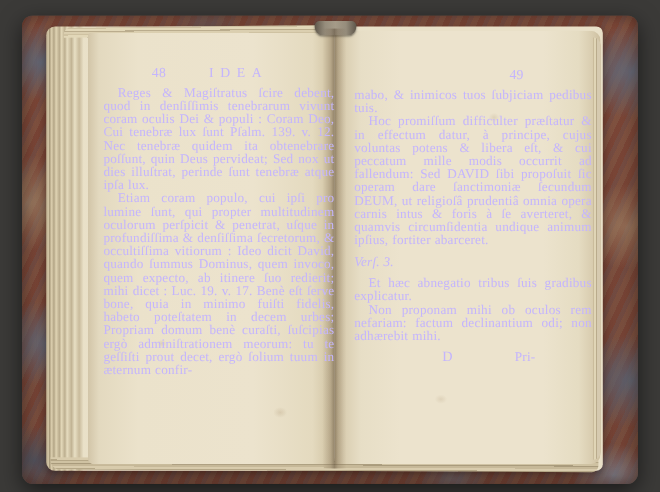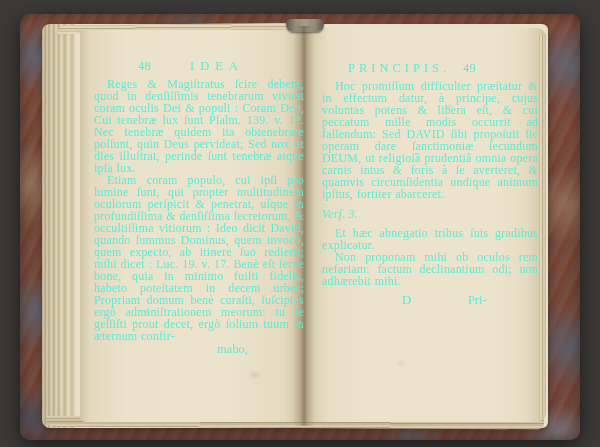--- a/index.html
+++ b/index.html
@@ -78,21 +78,21 @@
     position:absolute;left:293px;top:26px;width:22px;height:400px;
     background:linear-gradient(90deg,rgba(92,70,46,0) 0,rgba(92,70,46,.22) 35%,rgba(62,44,26,.38) 50%,rgba(92,70,46,.22) 65%,rgba(92,70,46,0) 100%);
   }
   .headband{
     position:absolute;left:286px;top:19px;width:38px;height:13px;
     border-radius:5px 5px 7px 7px/5px 5px 9px 9px;
     background:linear-gradient(90deg,#5e564a 0,#968d7c 25%,#a59b88 50%,#968d7c 75%,#5e564a 100%);
     box-shadow:0 1px 2px rgba(0,0,0,.5);
   }
   
-  .col{position:absolute;color:#5eead4;font-size:12px;line-height:12px;letter-spacing:.2px;}
+  .col{position:absolute;color:#c4b5fd;font-size:12px;line-height:12px;letter-spacing:.2px;}
   .col-left{left:94px;top:60px;width:210px;}
   .col-right{left:322px;top:62px;width:216px;}
   .hdr{position:relative;height:18px;font-size:12.5px;}
   .hdr .num{position:absolute;top:0;}
   .hdr .title{position:absolute;top:0;letter-spacing:6px;}
   .col p{margin:0;text-align:justify;word-spacing:.4px;}
   .indent{text-indent:13px;}
   .ital{}
   .catchline{margin-top:1px;text-align:right;padding-right:56px;font-size:12px;}
   .verse-head{margin:8px 56px 7px 0;text-align:left;font-style:italic;}
@@ -116,28 +116,27 @@
   <div class="headband"></div>
   <div class="gutter"></div>
 
   <div class="col col-left">
     <div class="hdr">
       <span class="num" style="left:44px">48</span>
       <span class="title" style="left:96px">IDEA</span>
     </div>
     <p class="indent"><span>Reges &amp; Magiſtratus ſcire debent, quod in denſiſſimis tenebrarum vivunt coram oculis Dei &amp; populi : Coram Deo, </span><span class="ital">Cui tenebræ lux ſunt Pſalm. 139. v. 12.</span><span>  Nec tenebræ quidem ita obtenebrare poſſunt, quin Deus pervideat; Sed nox ut dies illuſtrat, perinde ſunt tenebræ atque ipſa lux.</span></p>
     <p class="indent"><span>Etiam coram populo, cui ipſi pro lumine ſunt, qui propter multitudinem oculorum perſpicit &amp; penetrat, uſque in profundiſſima &amp; denſiſſima ſecretorum, &amp; occultiſſima vitiorum : Ideo dicit David, quando ſummus Dominus, quem invoco, quem expecto, ab itinere ſuo redierit; mihi dicet : </span><span class="ital">Luc. 19. v. 17. Benè eſt ſerve bone, quia in minimo fuiſti fidelis, habeto poteſtatem in decem urbes;</span><span> Propriam domum benè curaſti, ſuſcipias ergò adminiſtrationem meorum: tu te geſſiſti prout decet, ergò ſolium tuum in æternum confir-</span></p>
-    <div class="catchline">mabo,</div>
   </div>
 
   <div class="col col-right">
     <div class="hdr">
-      <span class="title" style="left:26px;letter-spacing:4px">PRINCIPIS.</span>
       <span class="num" style="right:62px">49</span>
     </div>
+    <p>mabo, &amp; inimicos tuos ſubjiciam pedibus tuis.</p>
     <p class="indent">Hoc promiſſum difficulter præſtatur &amp; in effectum datur, à principe, cujus voluntas potens &amp; libera eſt, &amp; cui peccatum mille modis occurrit ad fallendum: Sed DAVID ſibi propoſuit ſic operam dare ſanctimoniæ ſecundum DEUM, ut religioſâ prudentiâ omnia opera carnis intus &amp; foris à ſe averteret, &amp; quamvis circumſidentia undique animum ipſius, fortiter abarceret.</p>
     <div class="verse-head">Verſ. 3.</div>
     <p class="indent">Et hæc abnegatio tribus ſuis gradibus explicatur.</p>
     <p class="indent ital">Non proponam mihi ob oculos rem nefariam: factum declinantium odi; non adhærebit mihi.</p>
     <div class="sigline">
       <span class="sig">D</span>
       <span class="catch">Pri-</span>
     </div>
   </div>
 

